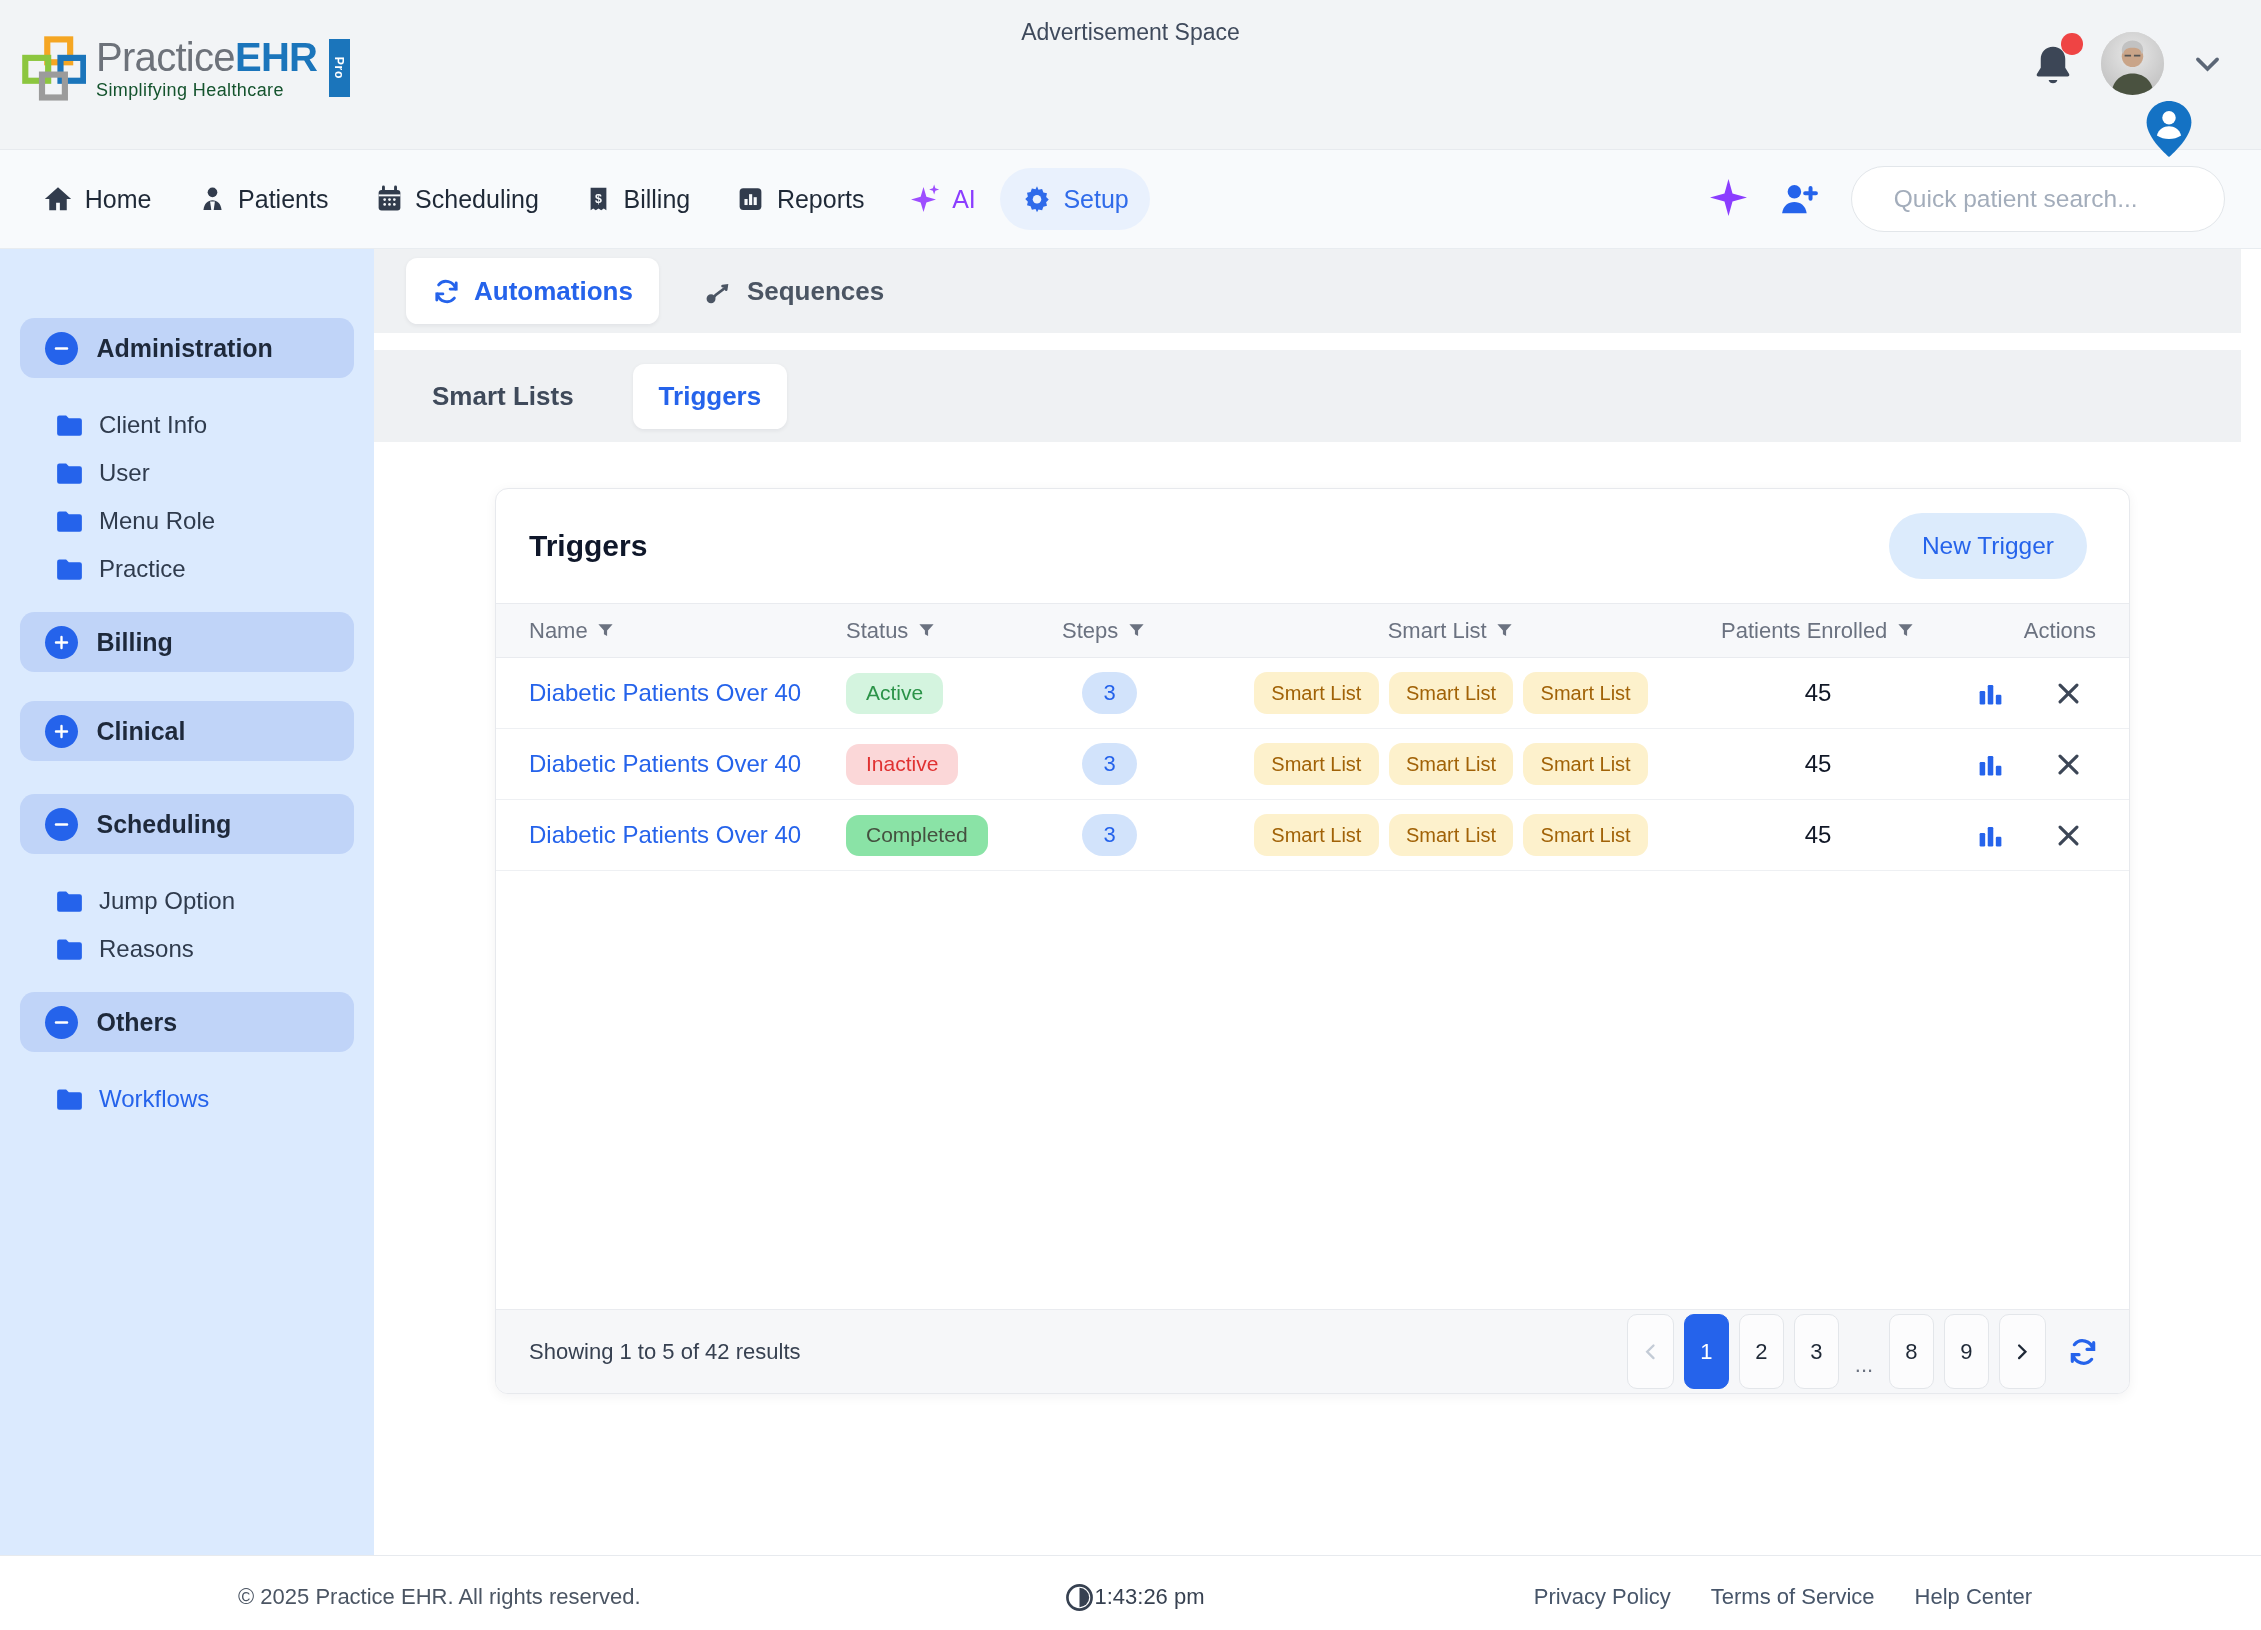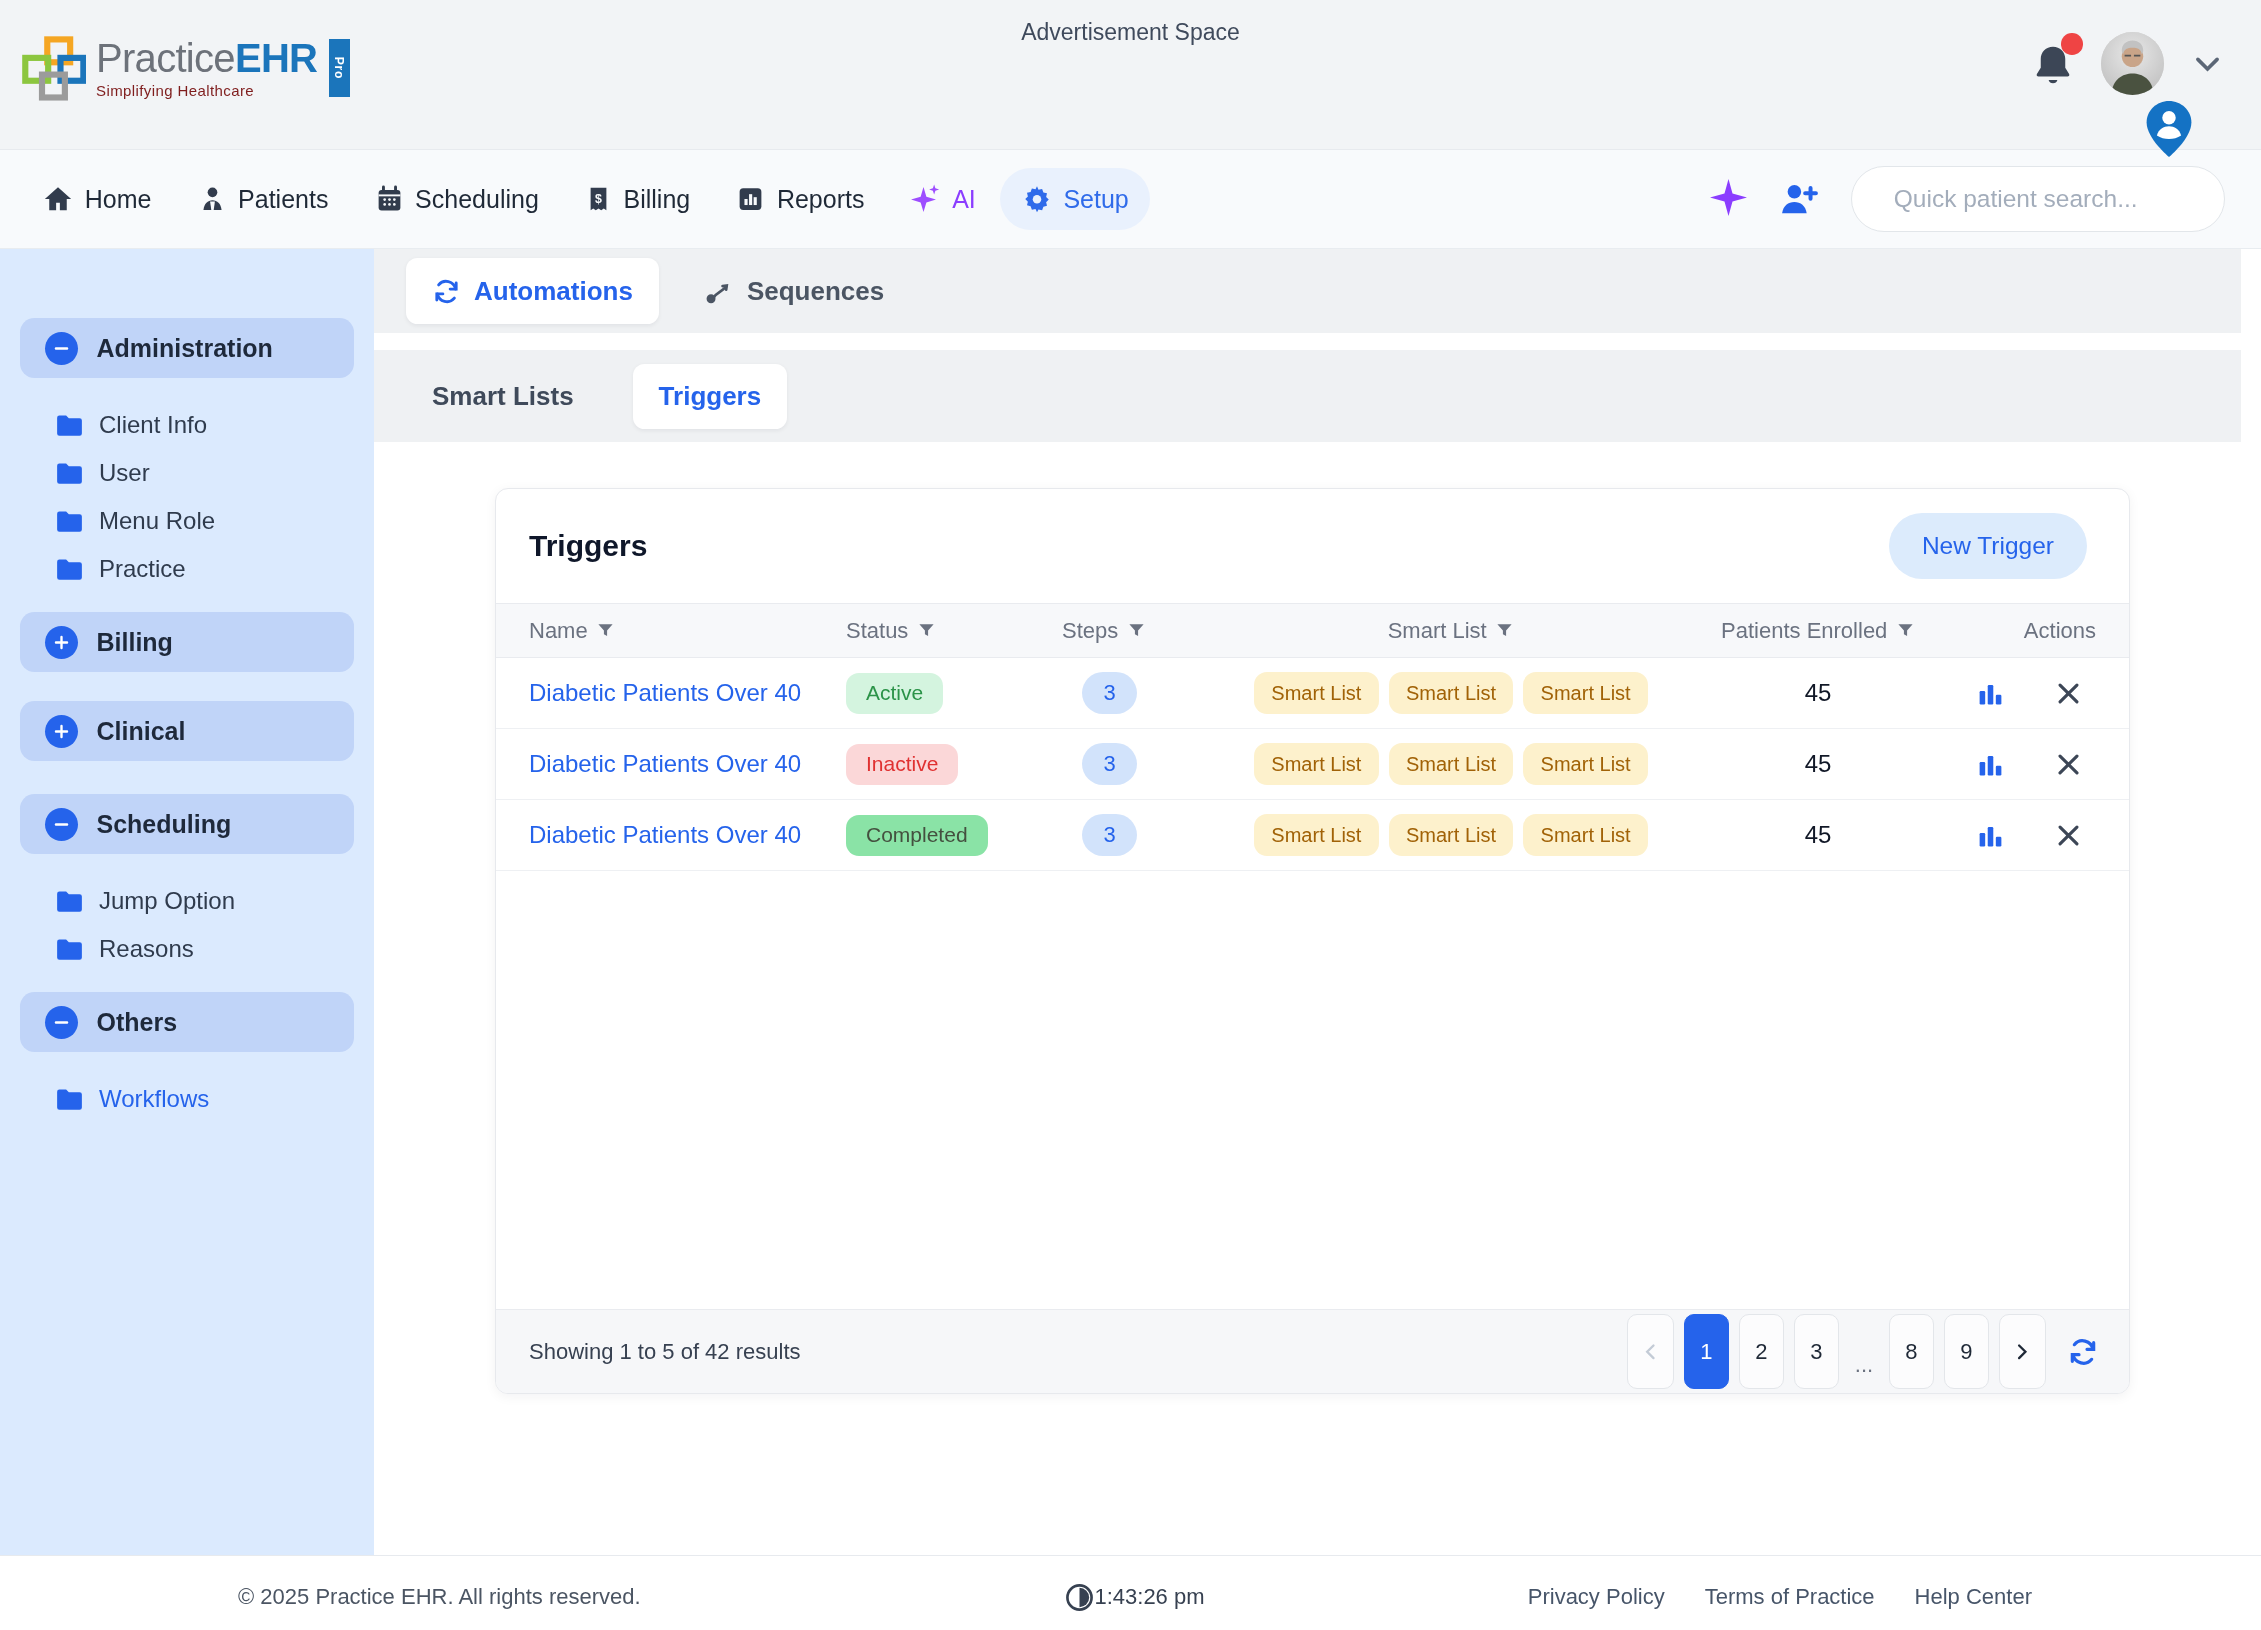--- a/index.html
+++ b/index.html
@@ -10,21 +10,21 @@
   
   .topbar { position:relative; height:150px; background:#f2f4f6; border-bottom:1.4px solid #e7eaee; }
   .ad-label { position:absolute; top:19px; left:50%; transform:translateX(-50%);
               font-size:23px; color:#3f4a5c; }
   .brand { position:absolute; left:20px; top:35px; display:flex; align-items:center; gap:10px; }
   .brand-mark { width:66px; height:66px; }
   .brand-text { display:flex; flex-direction:column; line-height:1; }
   .brand-line1 { font-size:40px; letter-spacing:-0.7px; }
   .brand-primary { color:#6d727a; font-weight:400; }
   .brand-secondary { color:#1b75bb; font-weight:700; }
-  .brand-tagline { font-size:15px; color:#7f1d1d; margin-top:4.3px; letter-spacing:0.4px; }
+  .brand-tagline { font-size:18px; color:#14532d; margin-top:4.3px; letter-spacing:0.4px; }
   .brand-badge { width:21.6px; height:58px; background:#1b75bb; color:#fff; display:flex;
                  align-items:center; justify-content:center; margin-left:1.4px; }
   .brand-badge span { transform:rotate(90deg); font-size:12.2px; font-weight:700; letter-spacing:0.7px; }
 
   .top-right { position:absolute; right:37px; top:32px; display:flex; align-items:center; gap:27px; }
   .bell-wrap { position:relative; margin-top:7.2px; }
   .bell-dot { position:absolute; top:-10px; right:-8.6px; width:21.6px; height:21.6px; border-radius:50%;
               background:#ef4444; }
   .avatar { width:63px; height:63px; border-radius:50%; overflow:hidden; background:#d6d6d6; }
   .chevron-down { color:#5b6676; }
@@ -616,19 +616,19 @@
     <div class="foot-copy">© 2025 Practice EHR. All rights reserved.</div>
     <div class="foot-time">
       <svg width="29" height="29" viewBox="0 0 24 24">
           <circle cx="12" cy="12" r="10" fill="none" stroke="#374151" stroke-width="2.2"></circle>
           <path d="M12 4a8 8 0 0 1 0 16z" fill="#374151"></path>
         </svg>
       <span>1:43:26 pm</span>
     </div>
     <div class="foot-links">
       <span class="foot-link">Privacy Policy</span>
-      <span class="foot-link">Terms of Practice</span>
+      <span class="foot-link">Terms of Service</span>
       <span class="foot-link">Help Center</span>
     </div>
   </div>
 
 </div>
 
 
 </body></html>

